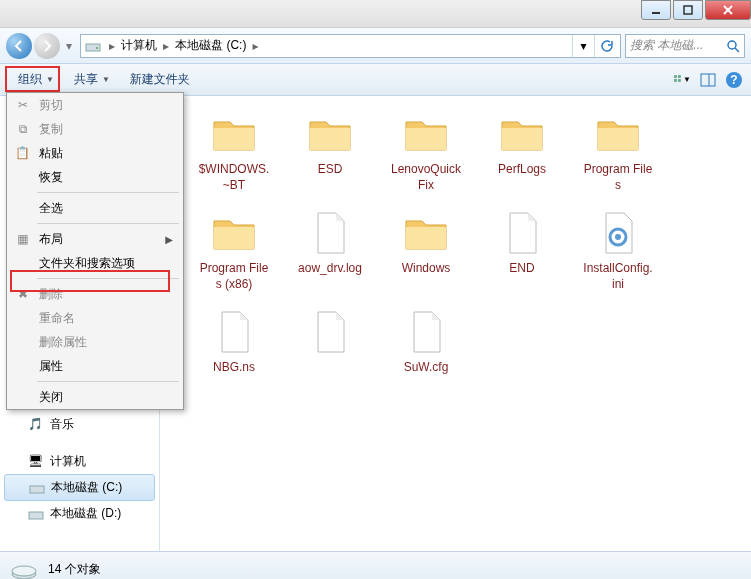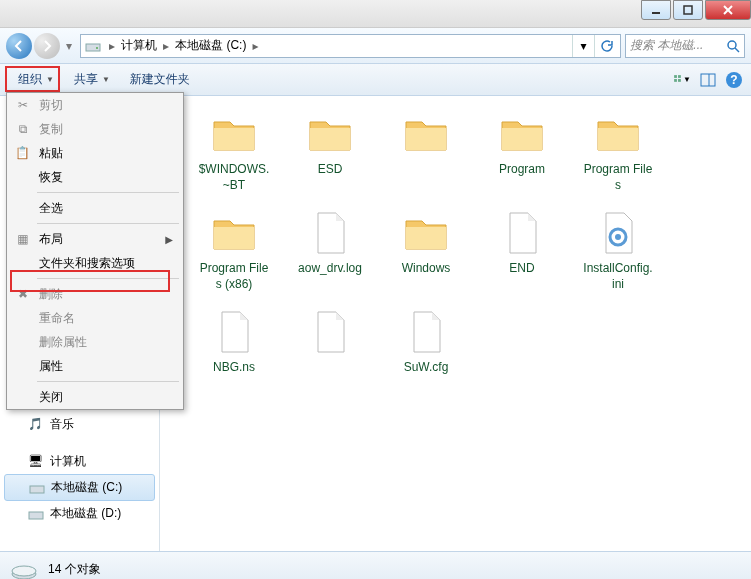--- a/index.html
+++ b/index.html
@@ -30,21 +30,21 @@
 .tbright .ricon{width:18px;height:18px;display:flex;align-items:center;justify-content:center}
 .body{display:flex;height:calc(579px - 28px - 36px - 32px - 28px)}
 .sidebar{width:160px;border-right:1px solid #d8e2ea;padding:6px 0;overflow:hidden}
 .sbitem{padding:4px 8px 4px 28px;display:flex;align-items:center;gap:6px;white-space:nowrap}
 .sbitem.sel{background:linear-gradient(#e6f1fb,#cfe5f7);border:1px solid #a8cdee;border-radius:3px;margin:0 4px;padding-left:24px}
 .sbitem .sicn{width:16px;height:16px}
 .content{flex:1;padding:10px;position:relative}
 .grid{display:flex;flex-wrap:wrap;gap:8px 16px;padding-left:24px}
 .item{width:80px;display:flex;flex-direction:column;align-items:center;text-align:center;padding:4px}
 .item .thumb{width:48px;height:48px;display:flex;align-items:center;justify-content:center;margin-bottom:4px}
-.item .label{font-size:12px;color:#14532d;word-break:break-all;line-height:1.3}
+.item .label{font-size:12px;color:#7f1d1d;word-break:break-all;line-height:1.3}
 .statusbar{height:36px;background:linear-gradient(#f4f8fc,#e2ecf5);border-top:1px solid #c2d5e8;display:flex;align-items:center;padding:0 10px;gap:10px}
 .statusbar .sicn{width:28px;height:20px}
 .ctxmenu{position:absolute;left:6px;top:92px;width:178px;background:#f4f4f4;border:1px solid #9a9a9a;box-shadow:2px 2px 6px rgba(0,0,0,.3);z-index:50}
 .ctxmenu .mitem{height:24px;display:flex;align-items:center;padding:0 10px 0 32px;position:relative;color:#000}
 .ctxmenu .mitem.dis{color:#888}
 .ctxmenu .mitem .micn{position:absolute;left:8px;width:16px;height:16px;display:flex;align-items:center;justify-content:center;color:#888}
 .ctxmenu .mitem .arr{margin-left:auto;font-size:10px;color:#555}
 .ctxmenu .sep{height:1px;background:#d0d0d0;margin:3px 4px 3px 30px}
 .focus-hl{position:absolute;left:10px;top:270px;width:160px;height:22px;border:2px solid #e03030;pointer-events:none;z-index:60}
 .folder-svg{fill:#f5c869;stroke:#d9a53a}
@@ -199,29 +199,30 @@
           </div>
           <div class="label">ESD</div>
         </div>
         <div class="item">
           <div class="thumb">
             <svg viewBox="0 0 48 48">
               <path class="folder-svg" d="M4 12h16l4 4h20v24H4z"></path>
               <path fill="#fbe3a2" d="M4 18h40v22H4z"></path>
             </svg>
           </div>
-        </div>
-        <div class="item">
-          <div class="thumb">
-            <svg viewBox="0 0 48 48">
-              <path class="folder-svg" d="M4 12h16l4 4h20v24H4z"></path>
-              <path fill="#fbe3a2" d="M4 18h40v22H4z"></path>
-            </svg>
-          </div>
-          <div class="label">Program</div>
+          <div class="label">LenovoQuickFix</div>
+        </div>
+        <div class="item">
+          <div class="thumb">
+            <svg viewBox="0 0 48 48">
+              <path class="folder-svg" d="M4 12h16l4 4h20v24H4z"></path>
+              <path fill="#fbe3a2" d="M4 18h40v22H4z"></path>
+            </svg>
+          </div>
+          <div class="label">PerfLogs</div>
         </div>
         <div class="item">
           <div class="thumb">
             <svg viewBox="0 0 48 48">
               <path class="folder-svg" d="M4 12h16l4 4h20v24H4z"></path>
               <path fill="#fbe3a2" d="M4 18h40v22H4z"></path>
             </svg>
           </div>
           <div class="label">Program Files</div>
         </div>

